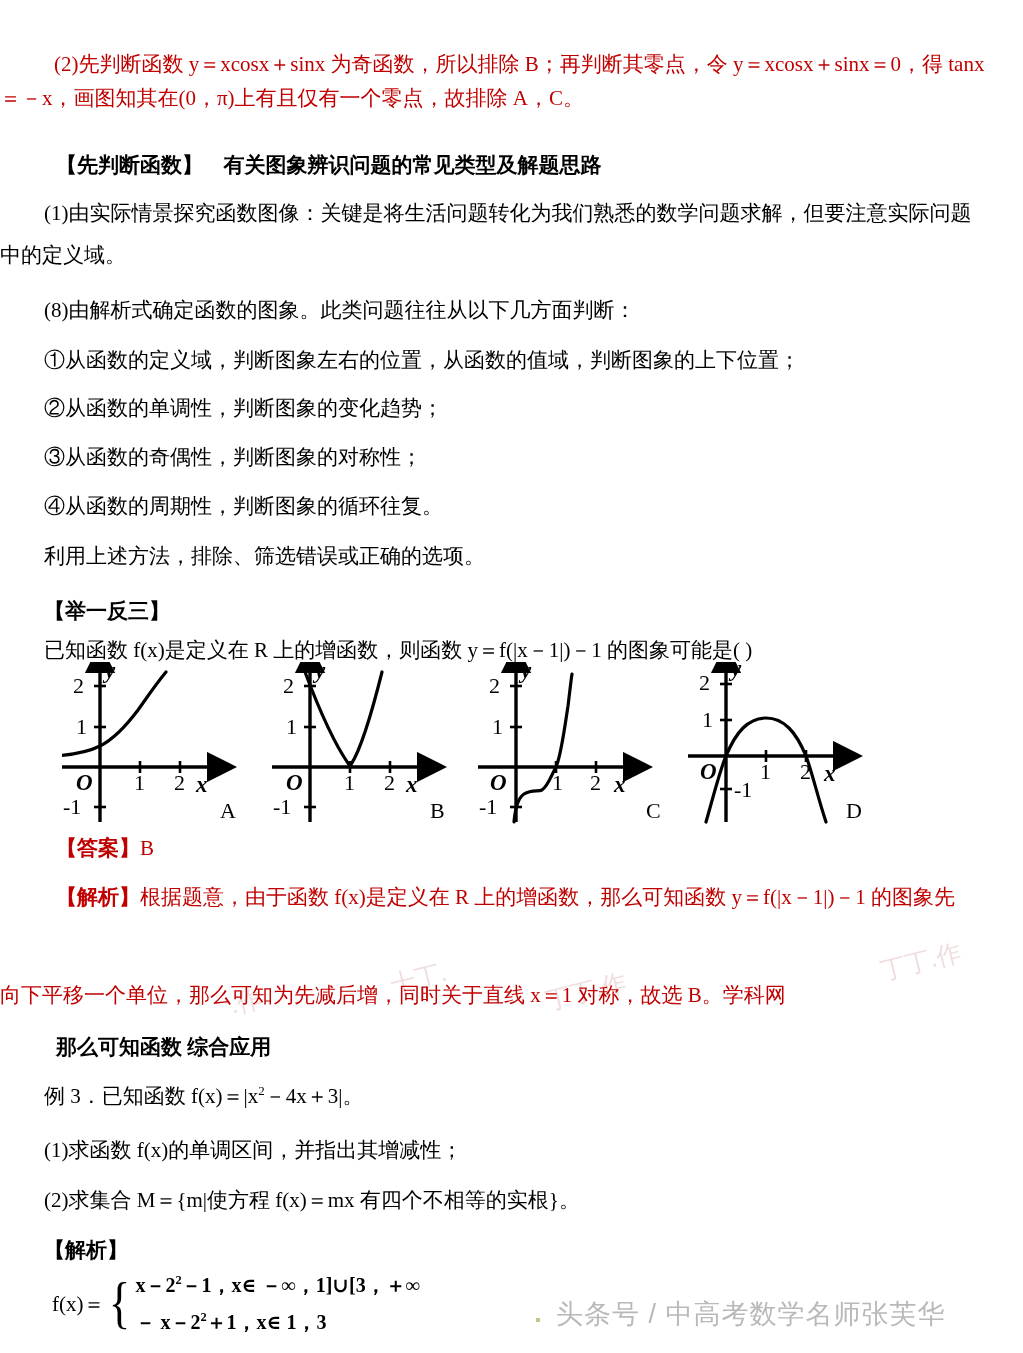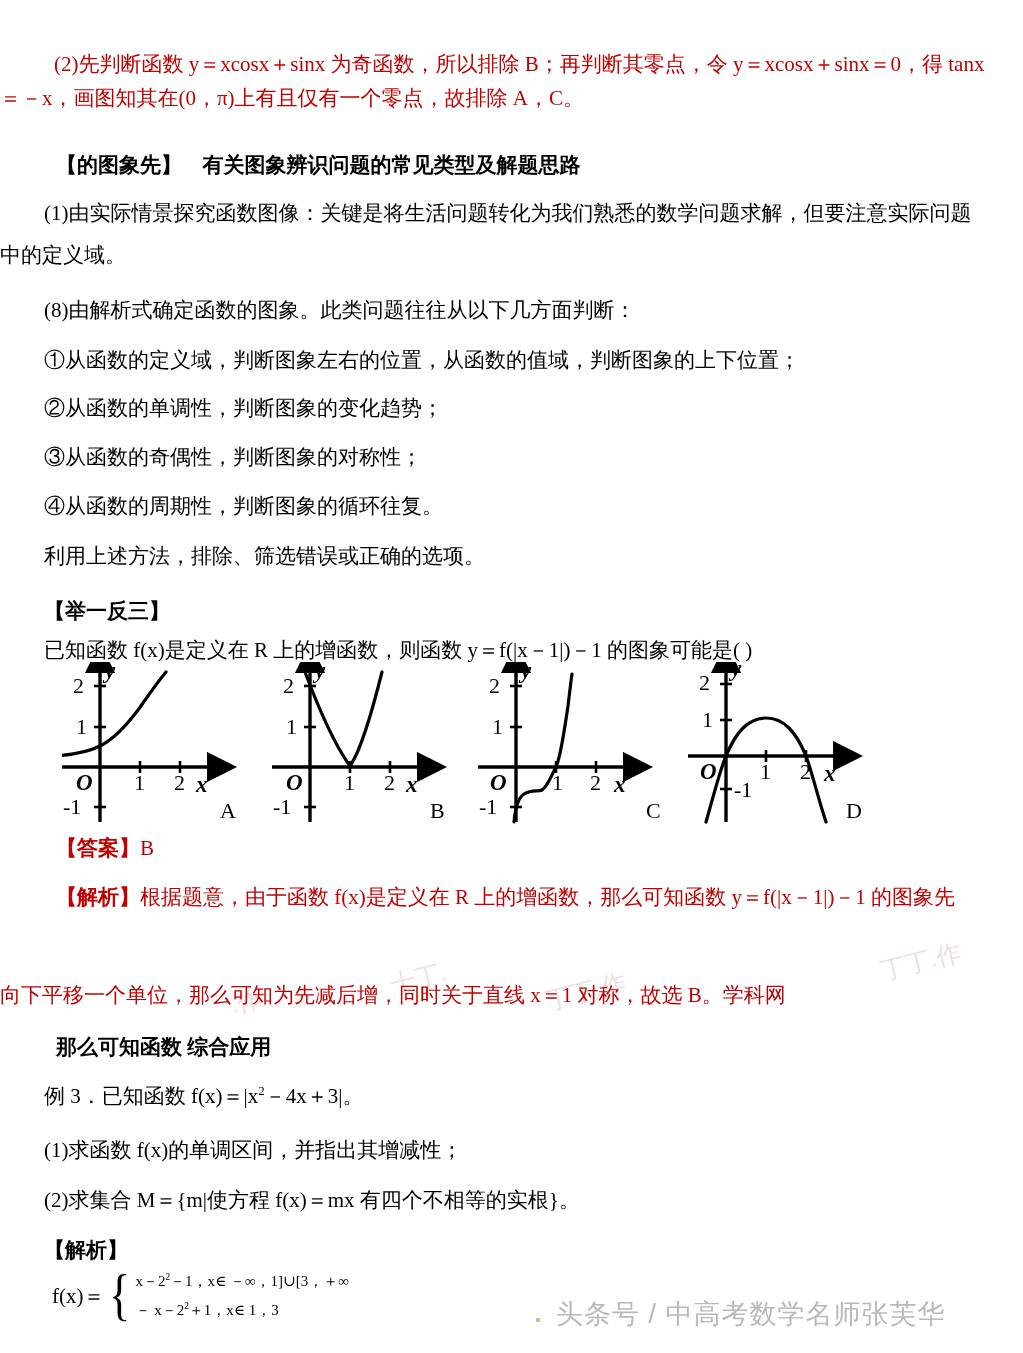--- a/index.html
+++ b/index.html
@@ -77,21 +77,21 @@
     font-weight: 300;
     transform: scaleX(0.8);
     margin: 0 2px 0 0;
   }
   .pw-rows {
     display: flex;
     flex-direction: column;
     justify-content: center;
     gap: 10px;
   }
-  .pw-row { white-space: nowrap; font-size: 15px; }
+  .pw-row { white-space: nowrap; font-size: 20px; font-weight: bold; }
   
   .wm {
     position: absolute;
     color: #bdbdbd;
     font-family: "Liberation Sans", sans-serif;
     white-space: nowrap;
     pointer-events: none;
     user-select: none;
   }
   .wm-main {
@@ -125,21 +125,21 @@
   <div class="wm wm-faint" style="left:545px; top:975px;">丁丁.作</div>
   <div class="wm wm-faint" style="left:880px; top:945px;">丁丁.作</div>
   <div class="wm wm-faint" style="left:230px; top:985px;">.作</div>
 
 
   <div class="line red t21" style="left:54px; top:54px;">(2)先判断函数 y＝xcosx＋sinx 为奇函数，所以排除 B；再判断其零点，令 y＝xcosx＋sinx＝0，得 tanx</div>
 
   <div class="line red t21" style="left:0px; top:88px;">＝－x，画图知其在(0，π)上有且仅有一个零点，故排除 A，C。</div>
 
   <div class="line blk t21 bold" style="left:56px; top:155px;">
-    <span>【的图象先】</span>
+    <span>【先判断函数】</span>
     <span style="display:inline-block;width:10px;"></span>
     <span>有关图象辨识问题的常见类型及解题思路</span>
   </div>
 
   <div class="line blk t21" style="left:44px; top:203px;">(1)由实际情景探究函数图像：关键是将生活问题转化为我们熟悉的数学问题求解，但要注意实际问题</div>
 
   <div class="line blk t21" style="left:0px; top:245px;">中的定义域。</div>
 
   <div class="line blk t21" style="left:44px; top:300px;">(8)由解析式确定函数的图象。此类问题往往从以下几方面判断：</div>
 

